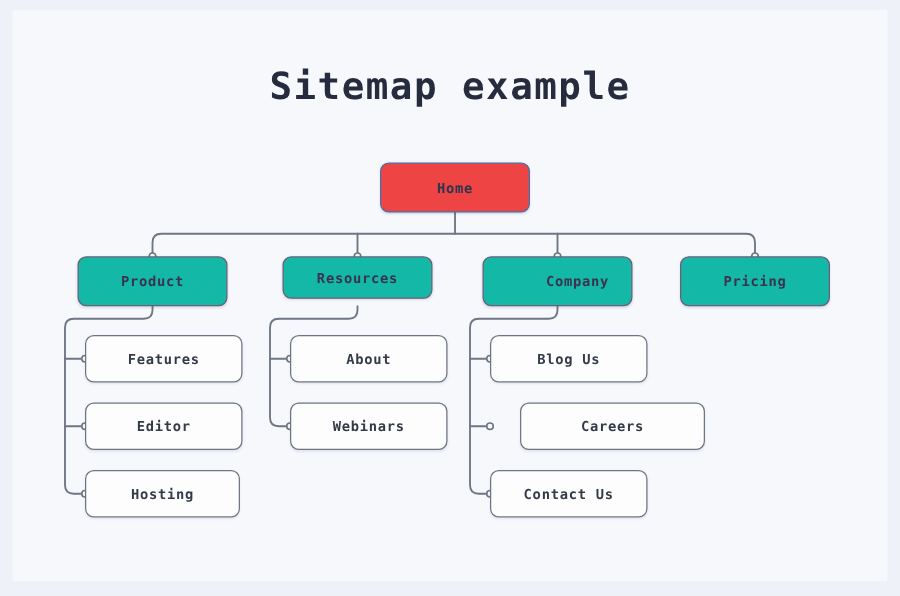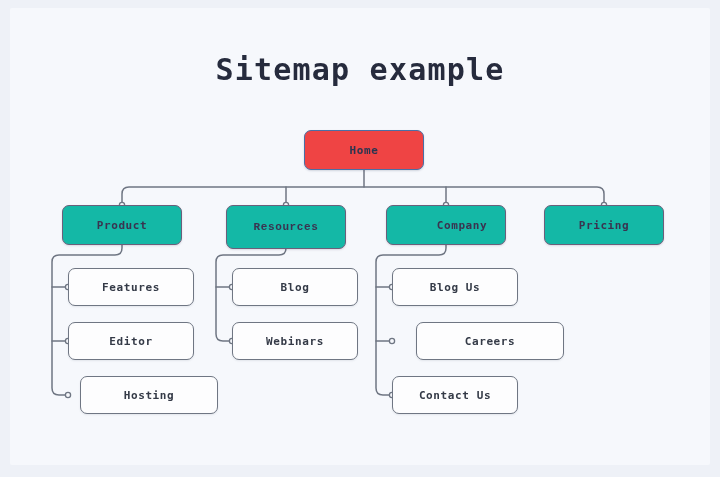--- a/index.html
+++ b/index.html
@@ -111,23 +111,23 @@
         <circle cx="382" cy="333" r="2.6" fill="#f6f8fc" stroke="#6f7683" stroke-width="1.3"></circle>
         <circle cx="382" cy="387" r="2.6" fill="#f6f8fc" stroke="#6f7683" stroke-width="1.3"></circle>
         <circle cx="594" cy="197" r="2.6" fill="#f6f8fc" stroke="#6f7683" stroke-width="1.3"></circle>
       </svg>
 
     <div id="nodes">
         <div class="node root" style="left: 294px; top: 122px; width: 120px; height: 40px;"><span>Home</span></div>
         <div class="node section" style="left: 52px; top: 197px; width: 120px; height: 40px;"><span>Product</span></div>
         <div class="node leaf" style="left: 58px; top: 260px; width: 126px; height: 38px;"><span>Features</span></div>
         <div class="node leaf" style="left: 58px; top: 314px; width: 126px; height: 38px;"><span>Editor</span></div>
-        <div class="node leaf" style="left: 58px; top: 368px; width: 138px; height: 38px; margin-left: 12px;"><span>Hosting</span></div>
-        <div class="node section" style="left: 216px; top: 197px; width: 120px; height: 44px; font-family: Liberation Mono, monospace;"><span>Resources</span></div>
-        <div class="node leaf" style="left: 222px; top: 260px; width: 126px; height: 38px;"><span>Blog</span></div>
+        <div class="node leaf" style="left: 58px; top: 368px; width: 124px; height: 38px;"><span>Hosting</span></div>
+        <div class="node section" style="left: 216px; top: 197px; width: 120px; height: 34px;"><span>Resources</span></div>
+        <div class="node leaf" style="left: 222px; top: 260px; width: 126px; height: 38px;"><span>About</span></div>
         <div class="node leaf" style="left: 222px; top: 314px; width: 126px; height: 38px;"><span>Webinars</span></div>
         <div class="node section" style="left: 376px; top: 197px; width: 120px; height: 40px; padding-left: 32px;"><span>Company</span></div>
         <div class="node leaf" style="left: 382px; top: 260px; width: 126px; height: 38px;"><span>Blog Us</span></div>
         <div class="node leaf" style="left: 382px; top: 314px; width: 148px; height: 38px; margin-left: 24px;"><span>Careers</span></div>
         <div class="node leaf" style="left: 382px; top: 368px; width: 126px; height: 38px;"><span>Contact Us</span></div>
         <div class="node section" style="left: 534px; top: 197px; width: 120px; height: 40px;"><span>Pricing</span></div>
       </div>
 
   </div>
 </div>

